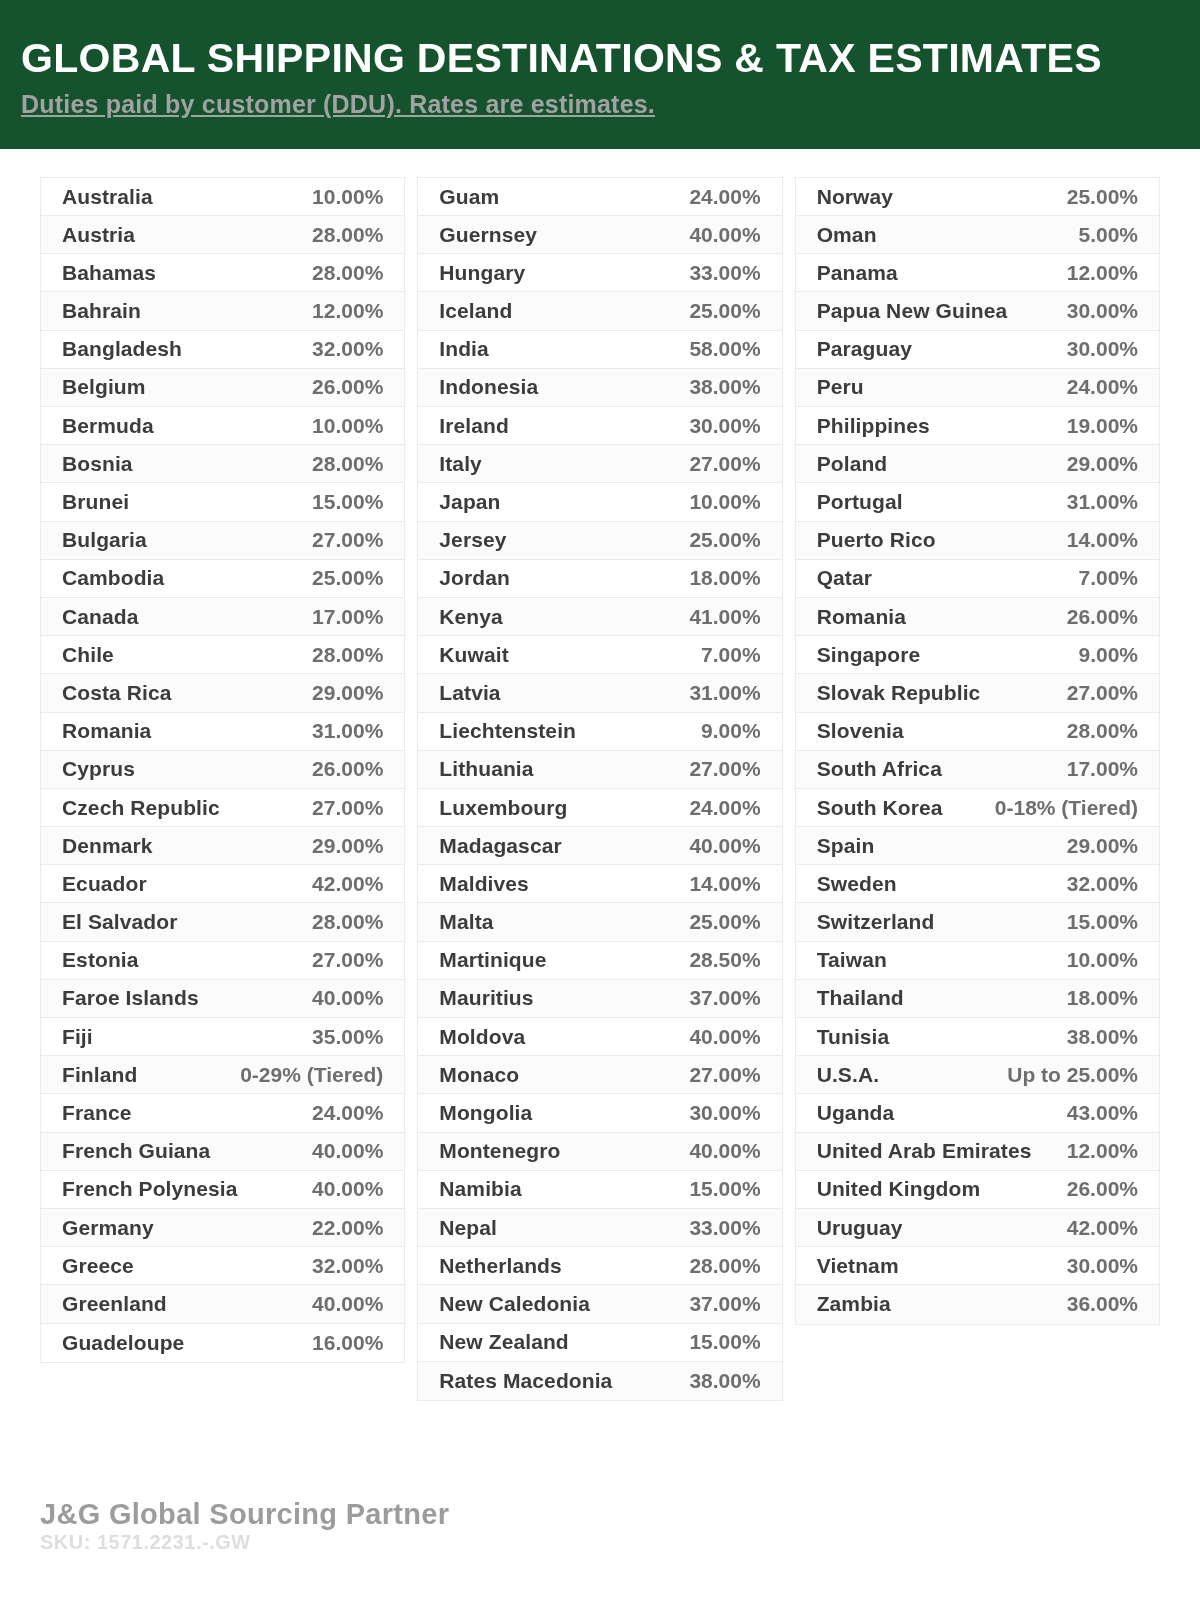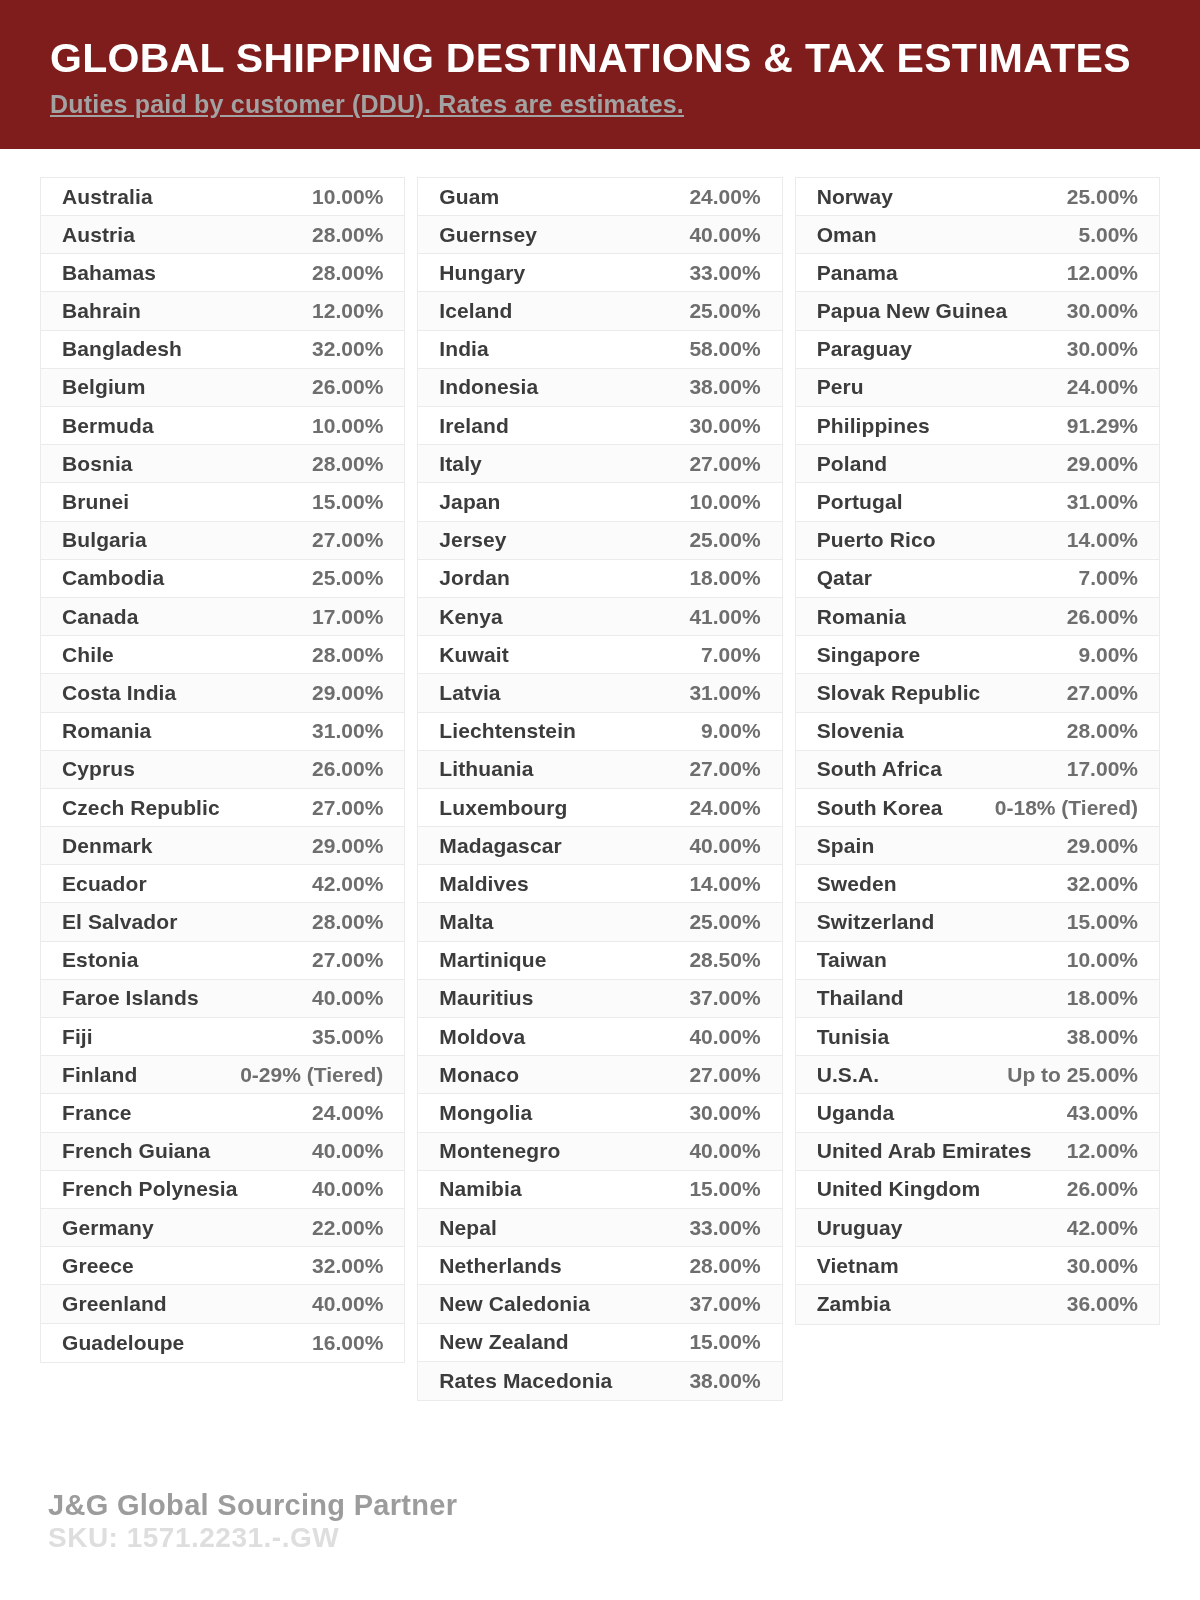--- a/index.html
+++ b/index.html
@@ -5,22 +5,22 @@
   * { margin: 0; padding: 0; box-sizing: border-box; }
   html, body { width: 1200px; }
   body {
     height: 1600px;
     position: relative;
     background: #ffffff;
     font-family: "Liberation Sans", "DejaVu Sans", sans-serif;
     overflow: hidden;
   }
   .header {
-    background: #7f1d1d;
-    padding: 36px 50px 30px 50px;
+    background: #14532d;
+    padding: 36px 50px 30px 21px;
   }
   .title {
     color: #ffffff;
     font-size: 41px;
     font-weight: 800;
     letter-spacing: 0.3px;
     line-height: 1.12;
     white-space: nowrap;
   }
   .subtitle {
@@ -78,24 +78,23 @@
     flex-direction: column;
   }
   .brand {
     color: #9c9c9c;
     font-size: 29px;
     font-weight: 800;
     letter-spacing: 0.3px;
   }
   .sku {
     color: #dedede;
-    font-size: 28px;
+    font-size: 20px;
     font-weight: 700;
     letter-spacing: 0.5px;
-    margin-left: 8px;
   }
 </style>
 </head>
 <body>
 
 <div class="header">
   <div class="title">GLOBAL SHIPPING DESTINATIONS &amp; TAX ESTIMATES</div>
   <div class="subtitle">Duties paid by customer (DDU). Rates are estimates.</div>
 </div>
 
@@ -160,21 +159,21 @@
     <span class="country">Canada</span>
     <span class="rate">17.00%</span>
   </div>
 
   <div class="row">
     <span class="country">Chile</span>
     <span class="rate">28.00%</span>
   </div>
 
   <div class="row">
-    <span class="country">Costa India</span>
+    <span class="country">Costa Rica</span>
     <span class="rate">29.00%</span>
   </div>
 
   <div class="row">
     <span class="country">Romania</span>
     <span class="rate">31.00%</span>
   </div>
 
   <div class="row">
     <span class="country">Cyprus</span>
@@ -444,21 +443,21 @@
     <span class="rate">30.00%</span>
   </div>
 
   <div class="row">
     <span class="country">Peru</span>
     <span class="rate">24.00%</span>
   </div>
 
   <div class="row">
     <span class="country">Philippines</span>
-    <span class="rate">91.29%</span>
+    <span class="rate">19.00%</span>
   </div>
 
   <div class="row">
     <span class="country">Poland</span>
     <span class="rate">29.00%</span>
   </div>
 
   <div class="row">
     <span class="country">Portugal</span>
     <span class="rate">31.00%</span>

